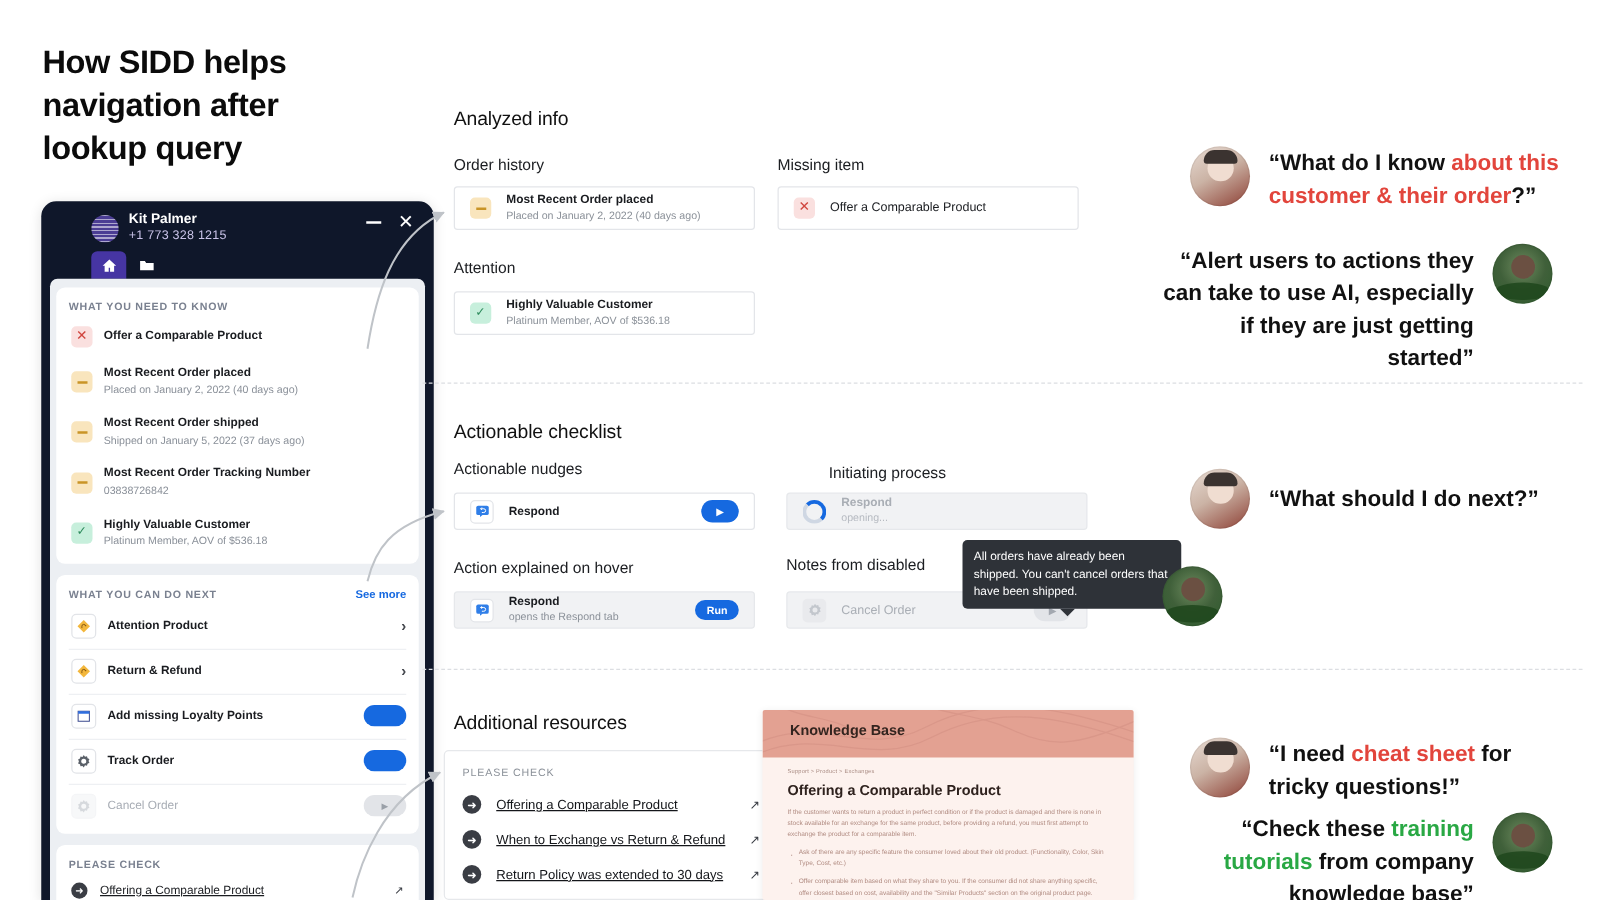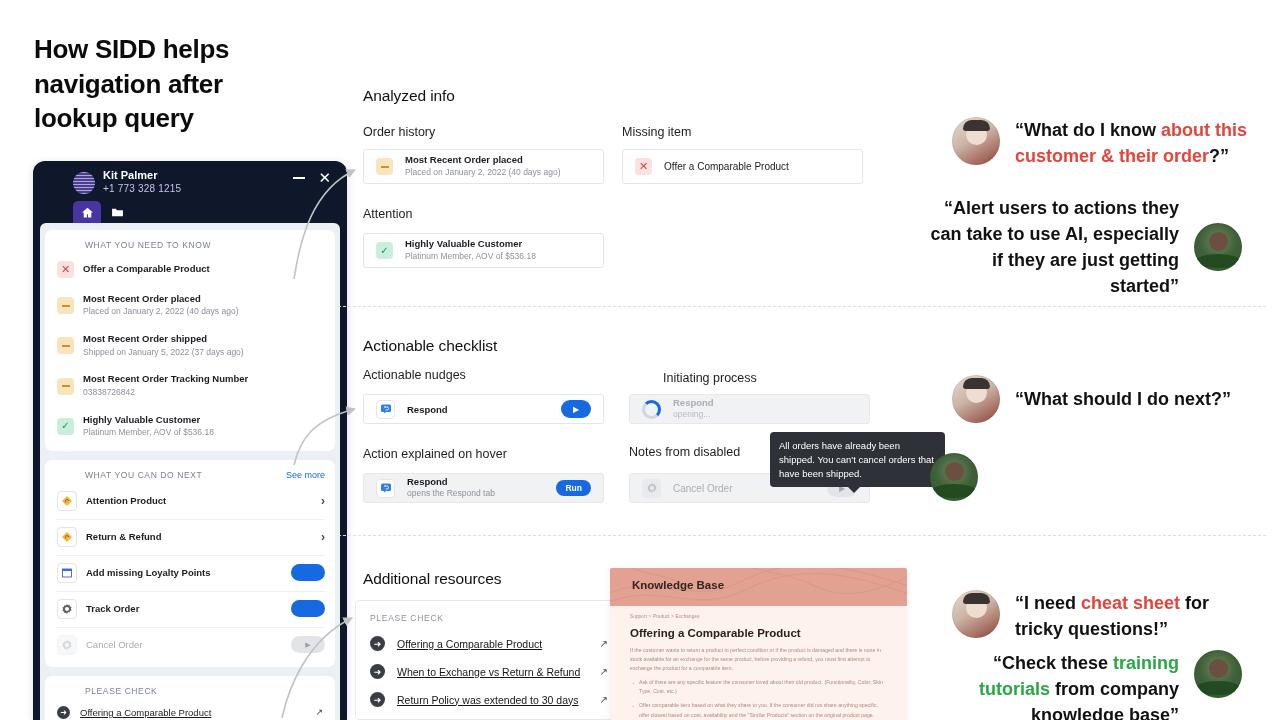--- a/index.html
+++ b/index.html
@@ -43,23 +43,23 @@
     display: flex; align-items: center; justify-content: center;
   }
   .ph-tab.active { background: #4635a3; }
   .ph-tab svg { width: 13px; height: 13px; fill: #fff; }
   .phone-body {
     position: absolute; left: 7px; top: 62px; right: 7px; bottom: 0;
     background: #eceff3; border-radius: 6px 6px 0 0; padding: 7px 5px 0 5px;
     overflow: hidden;
   }
   .pcard { background: #fff; border-radius: 7px; padding: 10px 10px 4px 10px; margin-bottom: 9px; }
-  .pcard-title { font-size: 8.5px; letter-spacing: .6px; color: #7a8190; font-weight: 400; text-transform: uppercase; margin-left: 30px; }
+  .pcard-title { font-size: 8.5px; letter-spacing: .6px; color: #7a8190; font-weight: 700; text-transform: uppercase; }
   .pcard-head { display: flex; justify-content: space-between; align-items: center; margin-bottom: 4px; }
-  .see-more { font-size: 9px; color: #1669e0; font-weight: 400; padding-left: 12px; }
+  .see-more { font-size: 9px; color: #1669e0; font-weight: 700; padding-left: 12px; }
   .prow { display: flex; align-items: center; gap: 9px; padding: 7px 0 8px 2px; }
   .prow.sep { border-top: 1px solid #eef0f3; }
   .sq {
     width: 17px; height: 17px; border-radius: 4px; flex: 0 0 17px;
     display: flex; align-items: center; justify-content: center;
     font-size: 11px; line-height: 1;
   }
   .sq.red { background: #fae0df; color: #d0463f; }
   .sq.amber { background: #f9e5bd; }
   .sq.amber::after { content:""; width: 8px; height: 2px; background: #c99426; display: block; }
@@ -452,21 +452,21 @@
 
   <div class="q" style="left:952px; top:117px; width:300px;">
     <div class="av agent">
         <span class="av-ring"></span>
       </div>
     <div class="bub">
       <span>“What do I know </span><span class="hl-red">about this customer &amp; their order</span><span>?”</span>
     </div>
   </div>
 
-  <div class="q right" style="left:930px; top:195px; width:312px;align-items:center;">
+  <div class="q right" style="left:930px; top:195px; width:312px;">
     <div class="bub" style="flex:1">“Alert users to actions they can take to use AI, especially if they are just getting started”</div>
     <div class="av mgr">
         <span class="av-ring"></span>
       </div>
   </div>
 
   <div class="q" style="left:952px; top:375px; width:300px;">
     <div class="av agent">
         <span class="av-ring"></span>
       </div>

